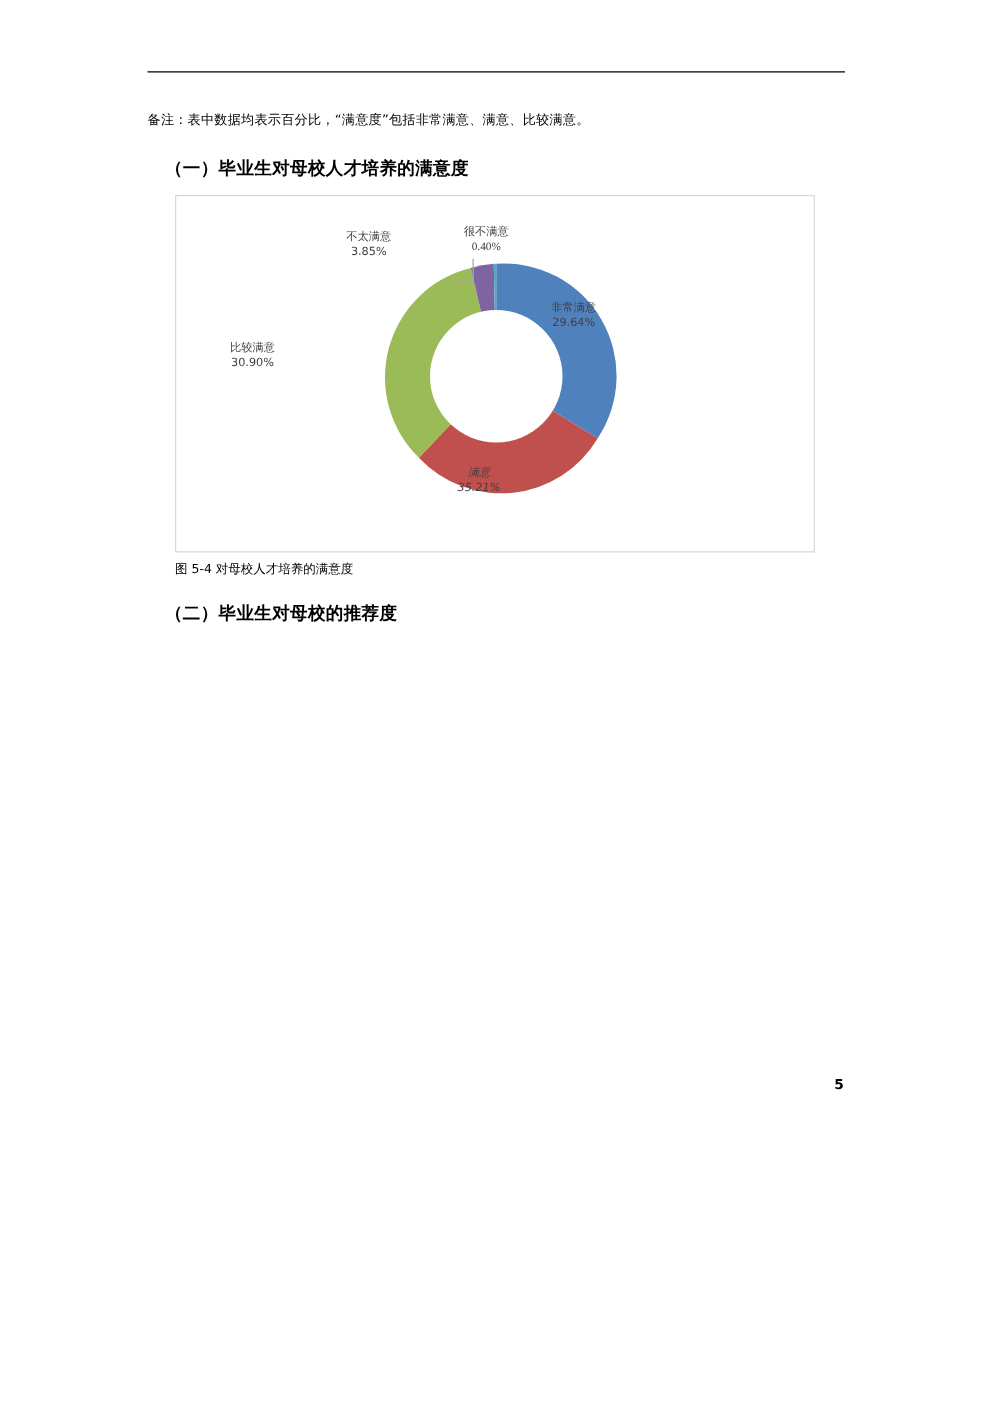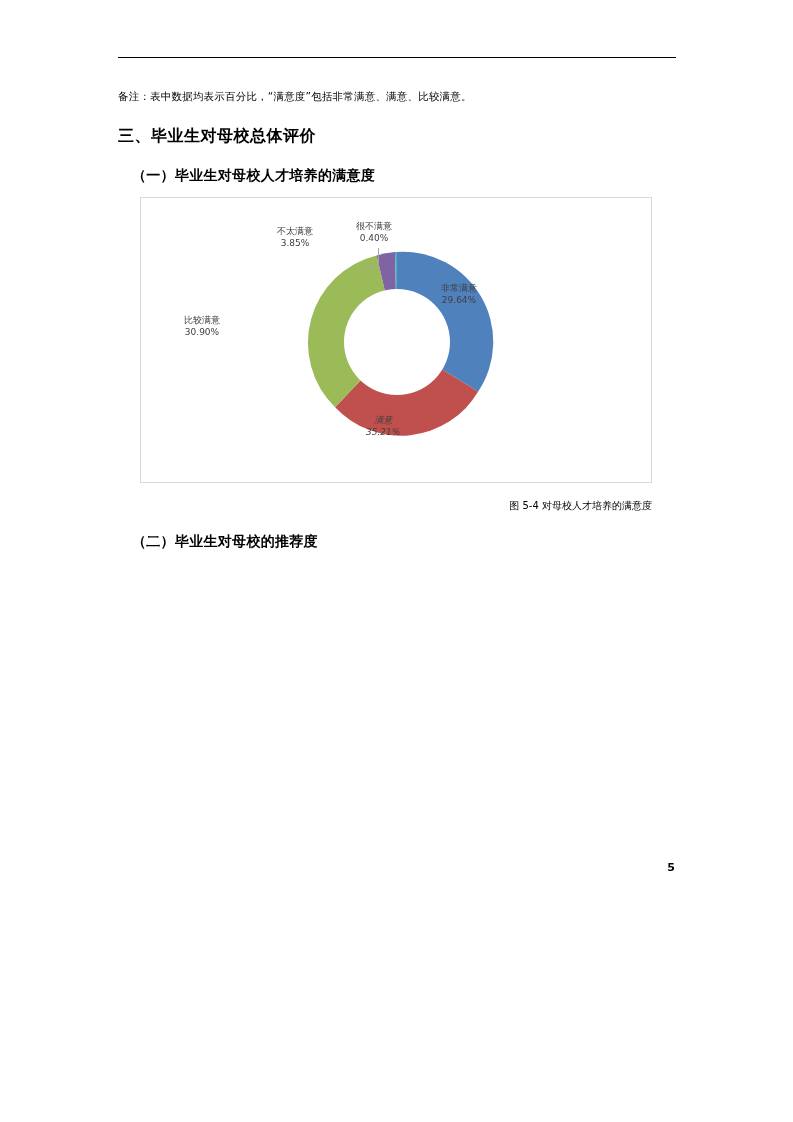--- a/index.html
+++ b/index.html
@@ -99,22 +99,22 @@
     white-space: nowrap;
   }
   .lbl .v { display: block; }
   .leader {
     position: absolute;
     background: #a6a6a6;
   }
   .fig-caption {
     font-family: "DejaVu Sans", "Liberation Sans", sans-serif;
     font-size: 10px;
-    text-align: right;
-    margin-top: 16px;
+    text-align: left;
+    margin-top: 6px;
     margin-left: 22px;
     width: 512px;
     color: #000;
   }
   .page-number {
     position: absolute;
     right: 118px;
     bottom: 58px;
     font-family: "DejaVu Sans", "Liberation Sans", sans-serif;
     font-size: 11px;
@@ -126,21 +126,20 @@
 <body>
 
 <div class="page">
 
   <div class="top-rule"></div>
 
   <div class="content">
 
     <div class="note">备注：表中数据均表示百分比，“满意度”包括非常满意、满意、比较满意。</div>
 
-    <h2 class="section-title">三、毕业生对母校总体评价</h2>
 
     <h3 class="sub-title">（一）毕业生对母校人才培养的满意度</h3>
 
 
     <div class="figure-box">
       <div class="chart-area">
 
         <div class="donut-wrap">
           <svg width="200" height="200" viewBox="0 0 200 200">
 
@@ -170,21 +169,21 @@
         <div class="lbl" style="left:43px; top:116px;">
           <span>比较满意</span>
           <span class="v">30.90%</span>
         </div>
 
         <div class="lbl" style="left:136px; top:27px;">
           <span>不太满意</span>
           <span class="v">3.85%</span>
         </div>
 
-        <div class="lbl" style="left:215px; top:22px;">
+        <div class="lbl" style="left:230px; top:22px;font-family:Liberation Serif, serif;">
           <span>很不满意</span>
           <span class="v">0.40%</span>
         </div>
 
         <div class="leader" style="left:237px; top:50px; width:1px; height:18px;"></div>
         <div class="leader" style="left:222px; top:68px; width:16px; height:1px;"></div>
       </div>
     </div>
 
     <div class="fig-caption">图 5-4 对母校人才培养的满意度</div>

